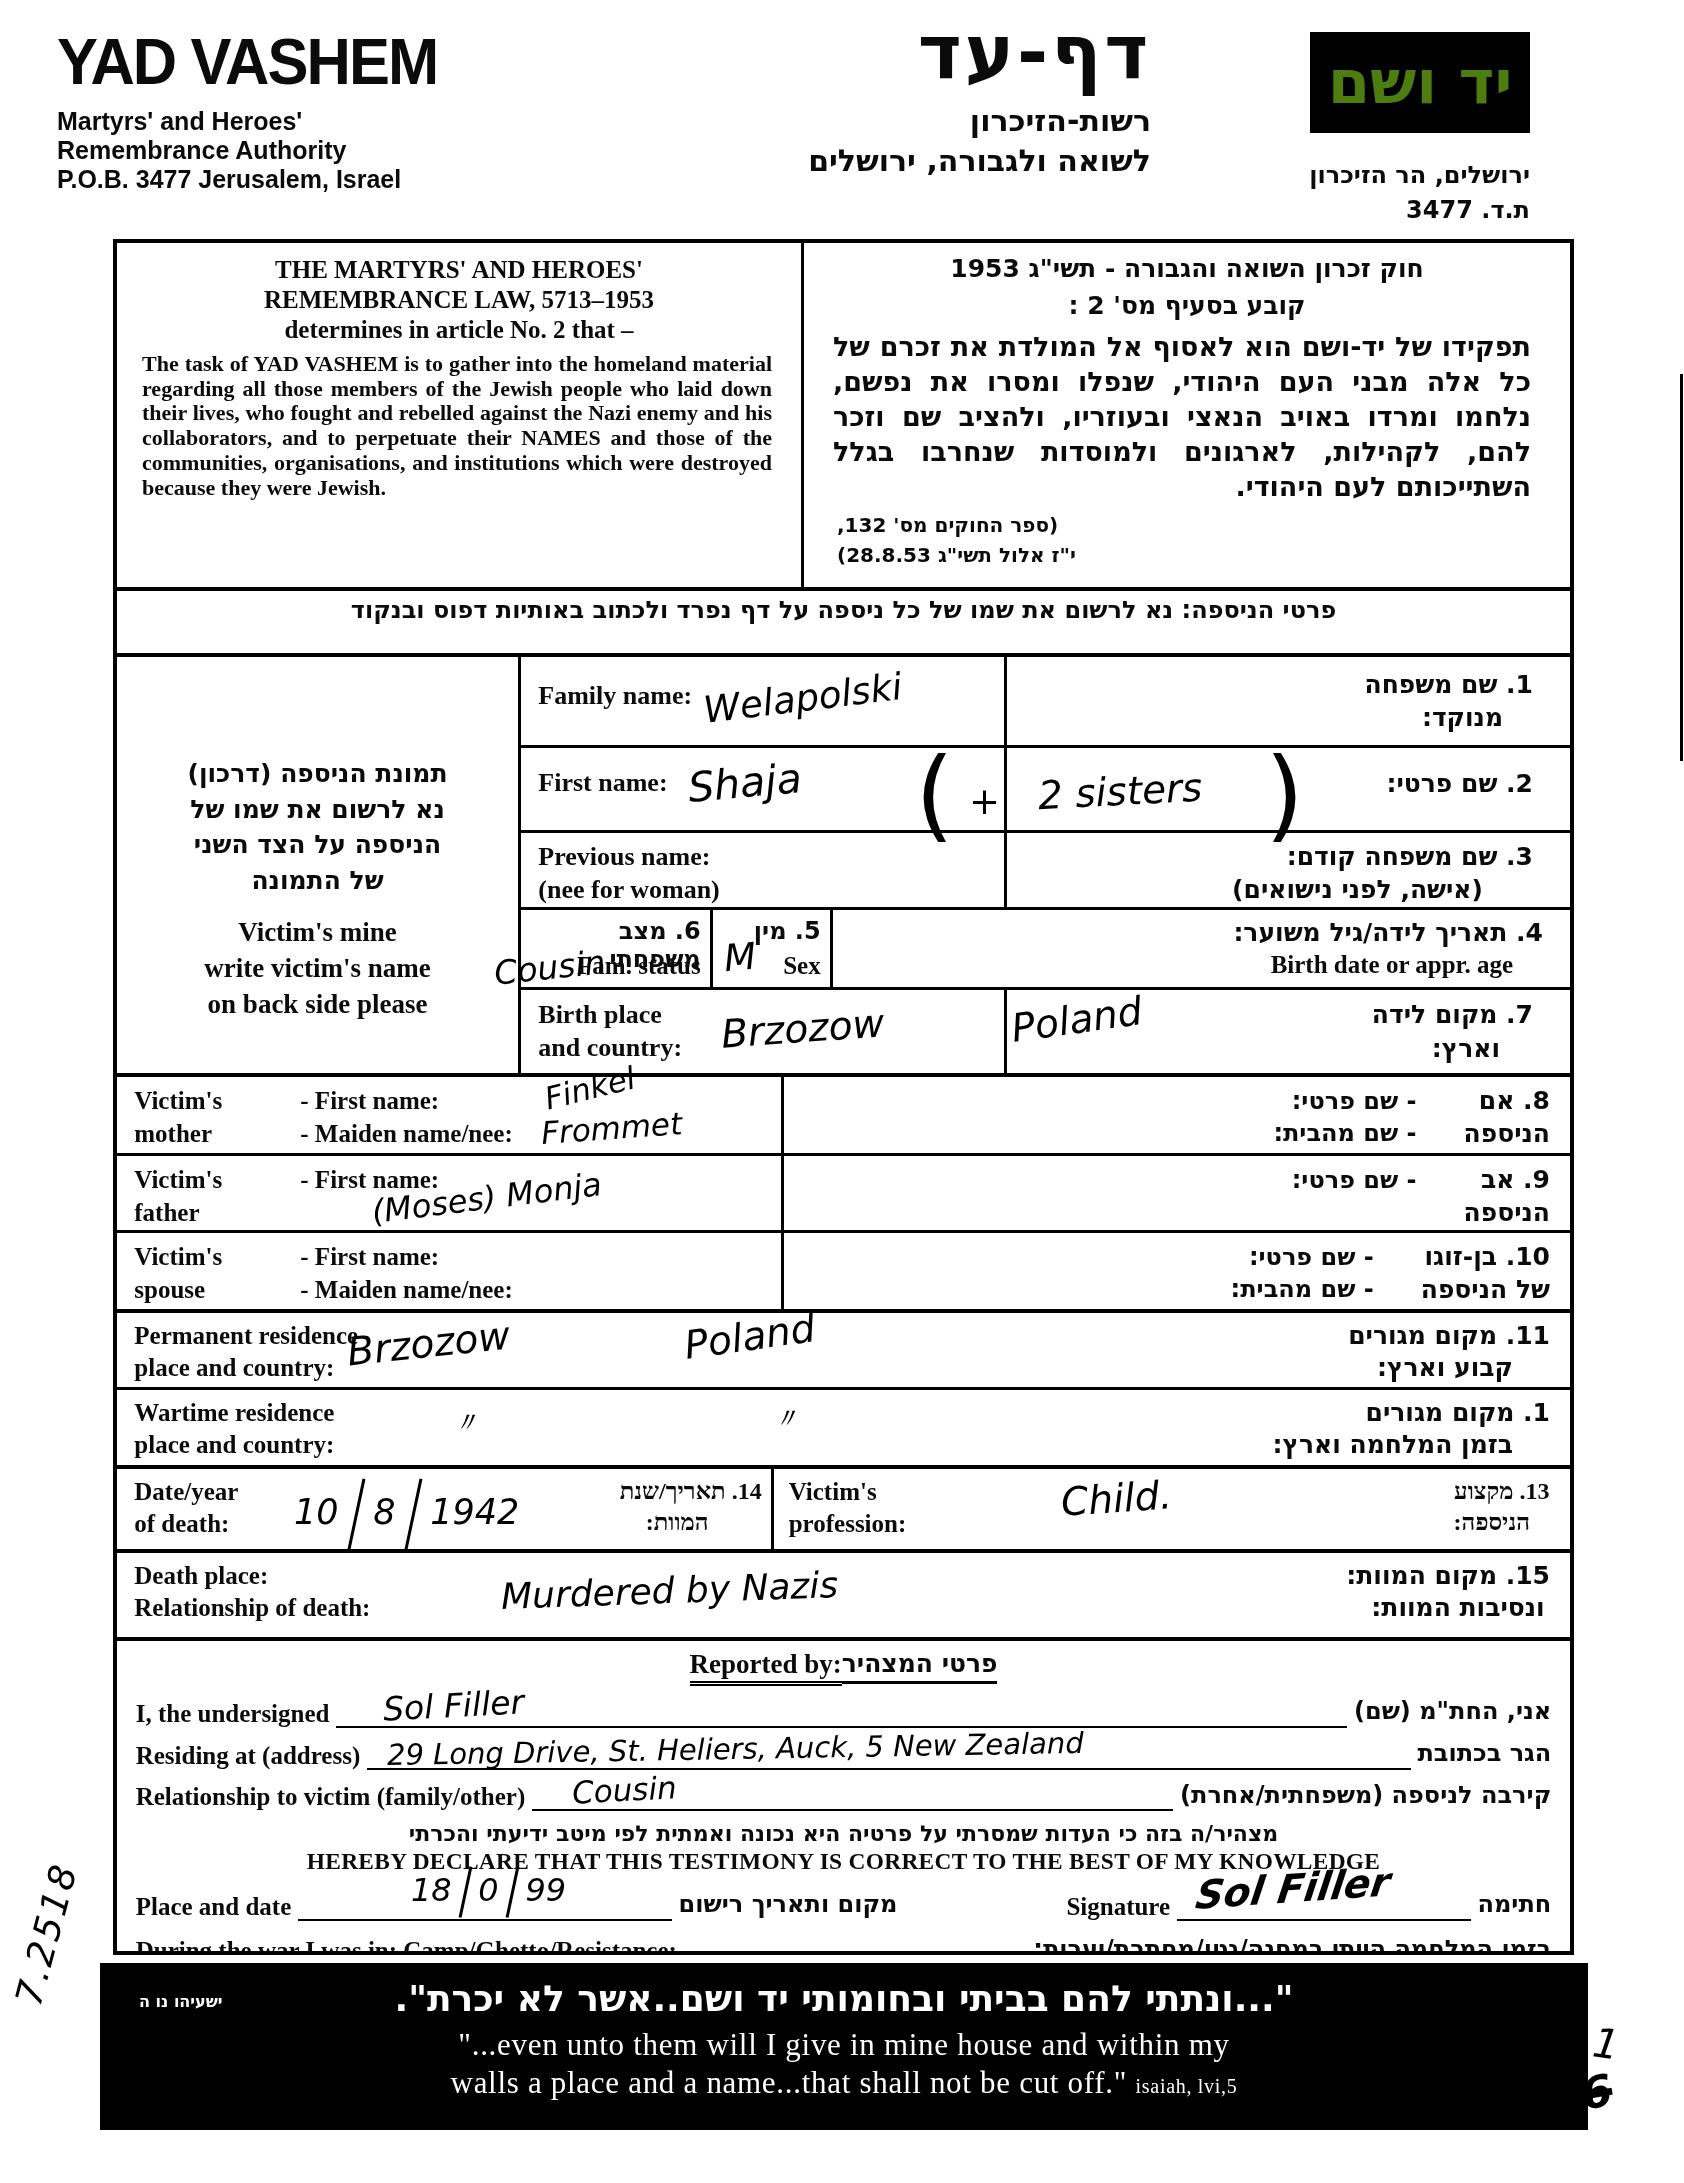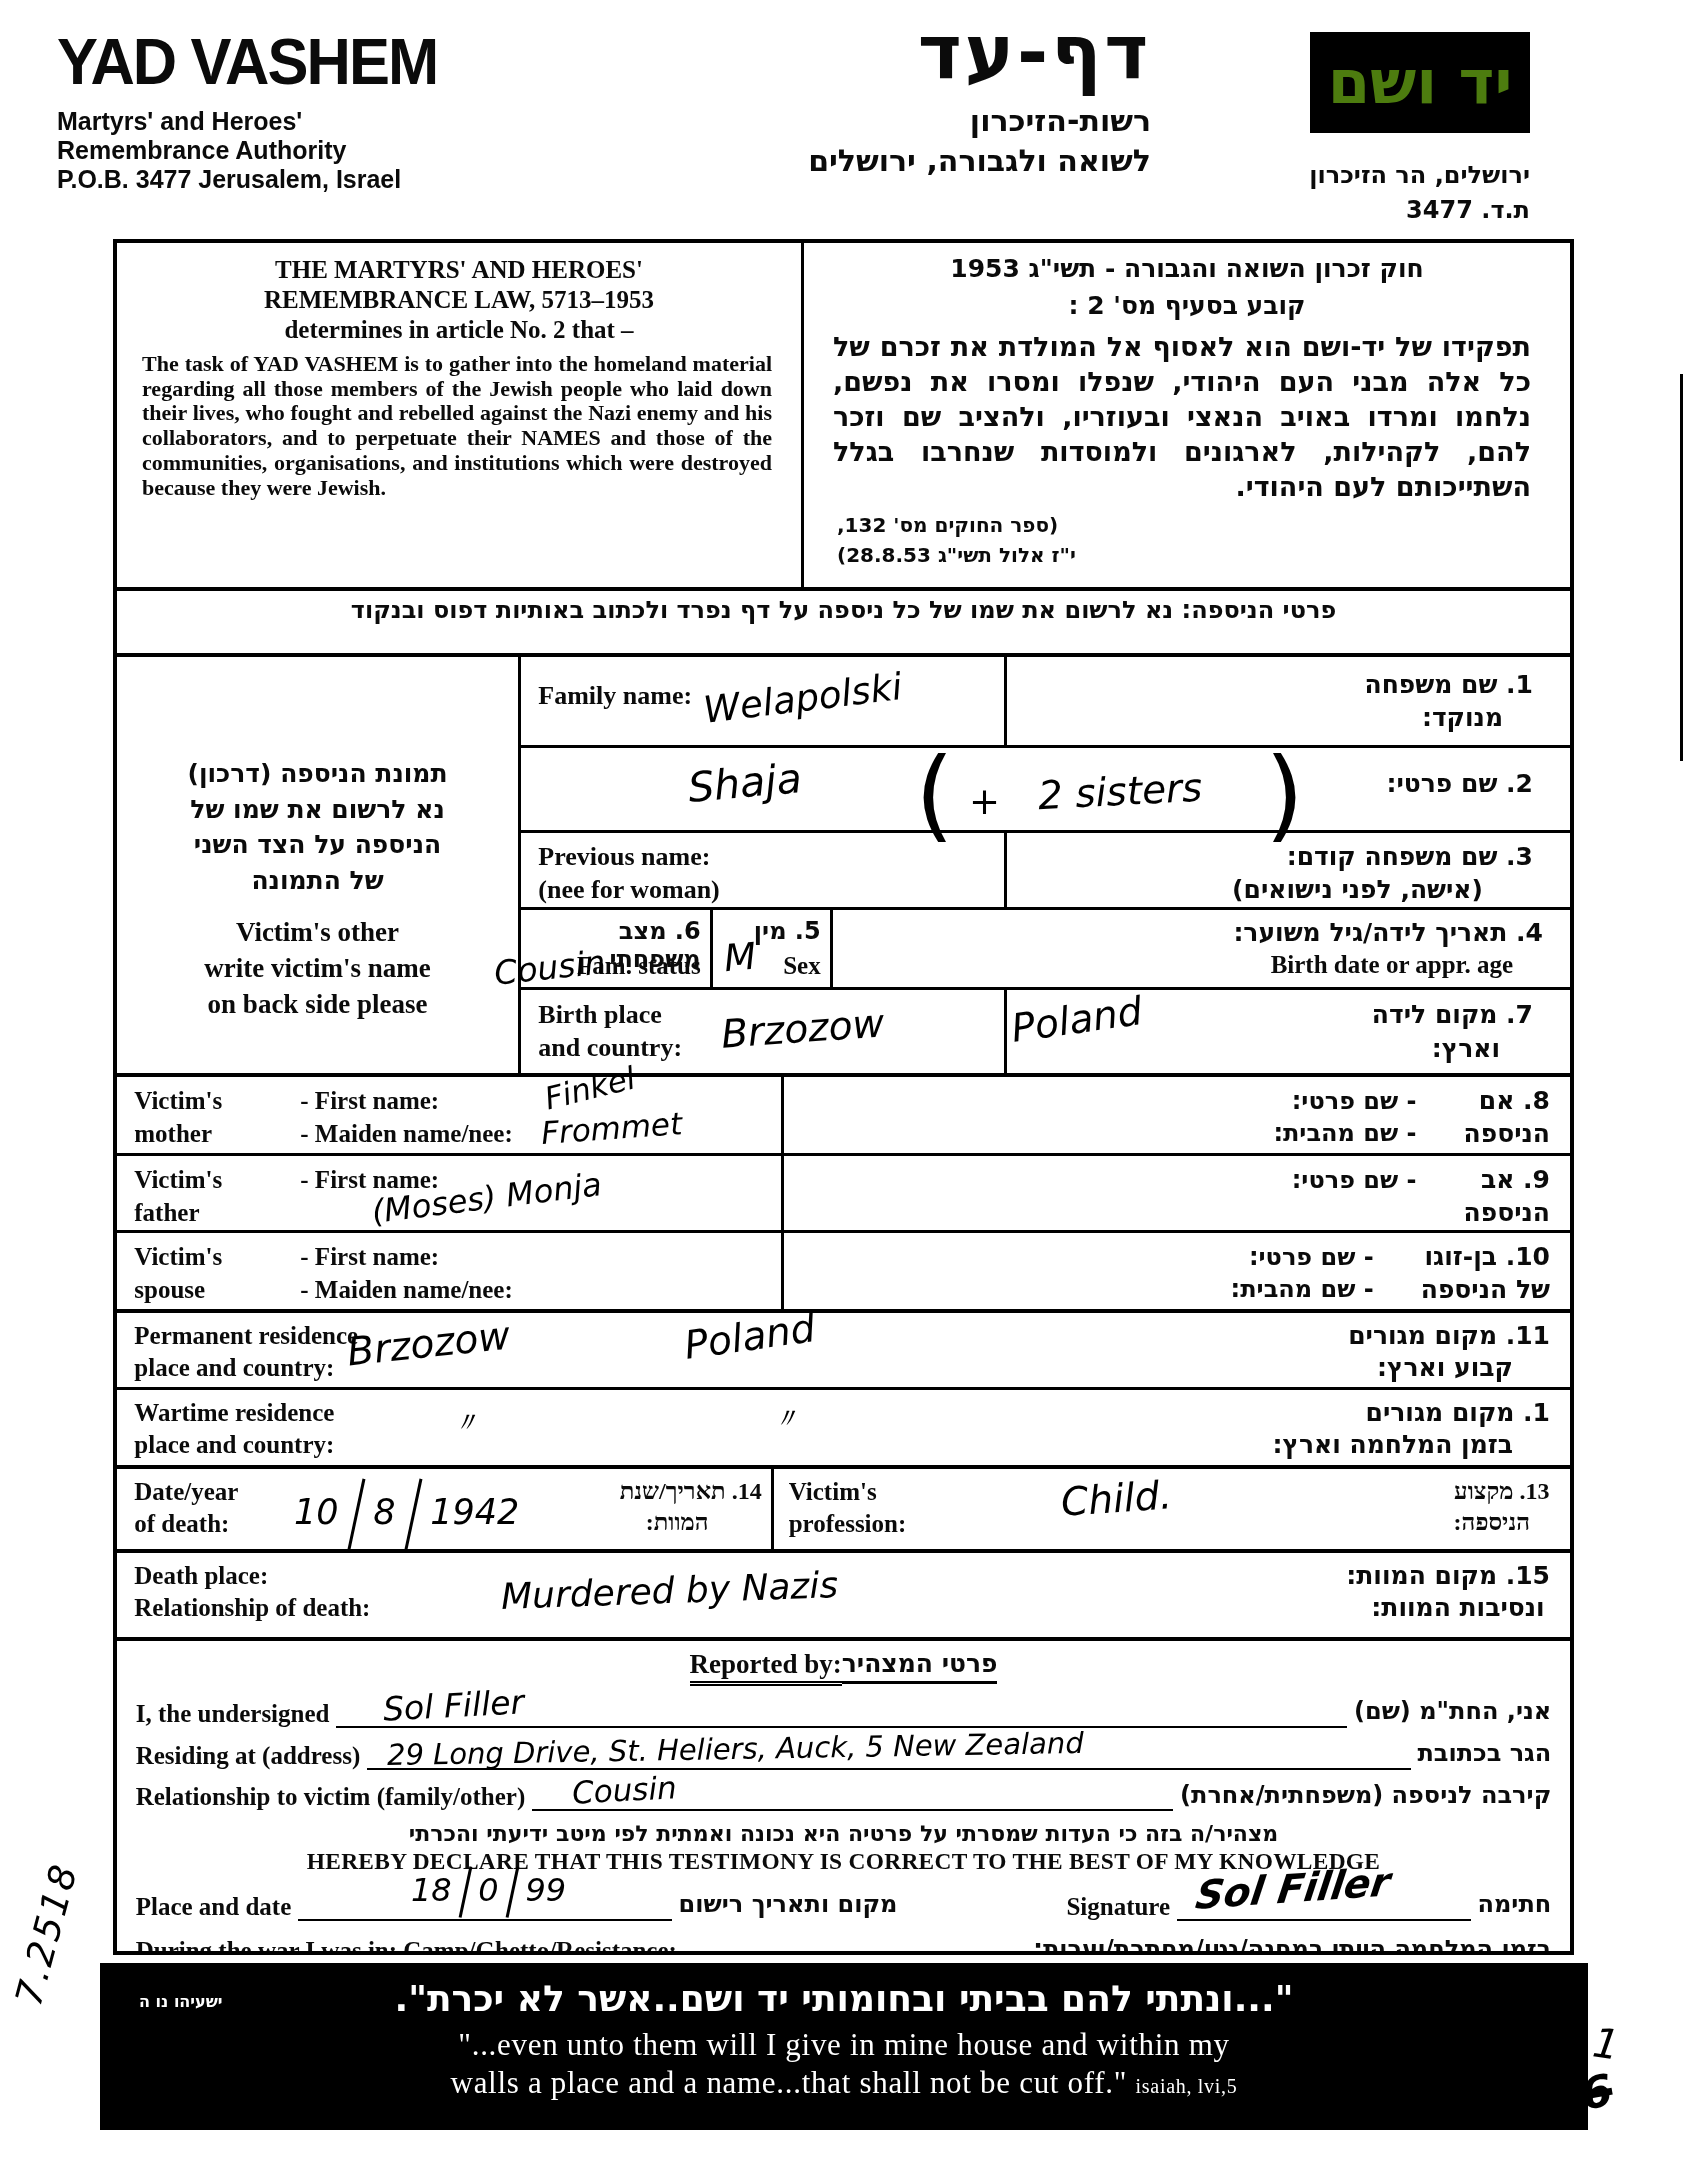--- a/index.html
+++ b/index.html
@@ -184,39 +184,42 @@
 
     <div class="details-top">
       <div class="photo-cell">
         <div class="photo-he he">
           <div>תמונת הניספה (דרכון)</div>
           <div>נא לרשום את שמו של</div>
           <div>הניספה על הצד השני</div>
           <div>של התמונה</div>
         </div>
         <div class="photo-en serif">
-          <div>Victim's other</div>
+          <div>Victim's mine</div>
           <div>write victim's name</div>
           <div>on back side please</div>
         </div>
       </div>
       <div class="fields">
 
         <div class="frow fr1">
           <div class="cell-en serif">
             <div class="flabel" style="padding:24px 0 0 17.3px">Family name:</div>
             <span class="hw hw-abs" style="left:182px;top:20px;font-size:37px;transform:rotate(-7deg)">Welapolski</span>
           </div>
           <div class="cell-he he">
             <div class="pr56">1. שם משפחה</div>
             <div class="pr100">מנוקד:</div>
           </div>
         </div>
 
         <div class="frow fr2" style="z-index:2">
+          <div class="cell-en serif">
+            <div class="flabel" style="padding:20px 0 0 17.3px">First name:</div>
+          </div>
           <div class="cell-he he" style="padding-top:18.7px">
             <div class="pr56">2. שם פרטי:</div>
           </div>
           <span class="hw hw-abs" style="left:167px;top:10.7px;font-size:41px;transform:rotate(-5deg)">Shaja</span>
           <span class="hw hw-abs" style="left:394px;top:-12px;font-size:100px;font-style:normal">(</span>
           <span class="hw hw-abs" style="left:448px;top:32px;font-size:37px">+</span>
           <span class="hw hw-abs" style="left:517px;top:21.4px;font-size:39px;transform:rotate(-3deg)">2 sisters</span>
           <span class="hw hw-abs" style="left:744px;top:-12px;font-size:100px;font-style:normal">)</span>
         </div>
 

